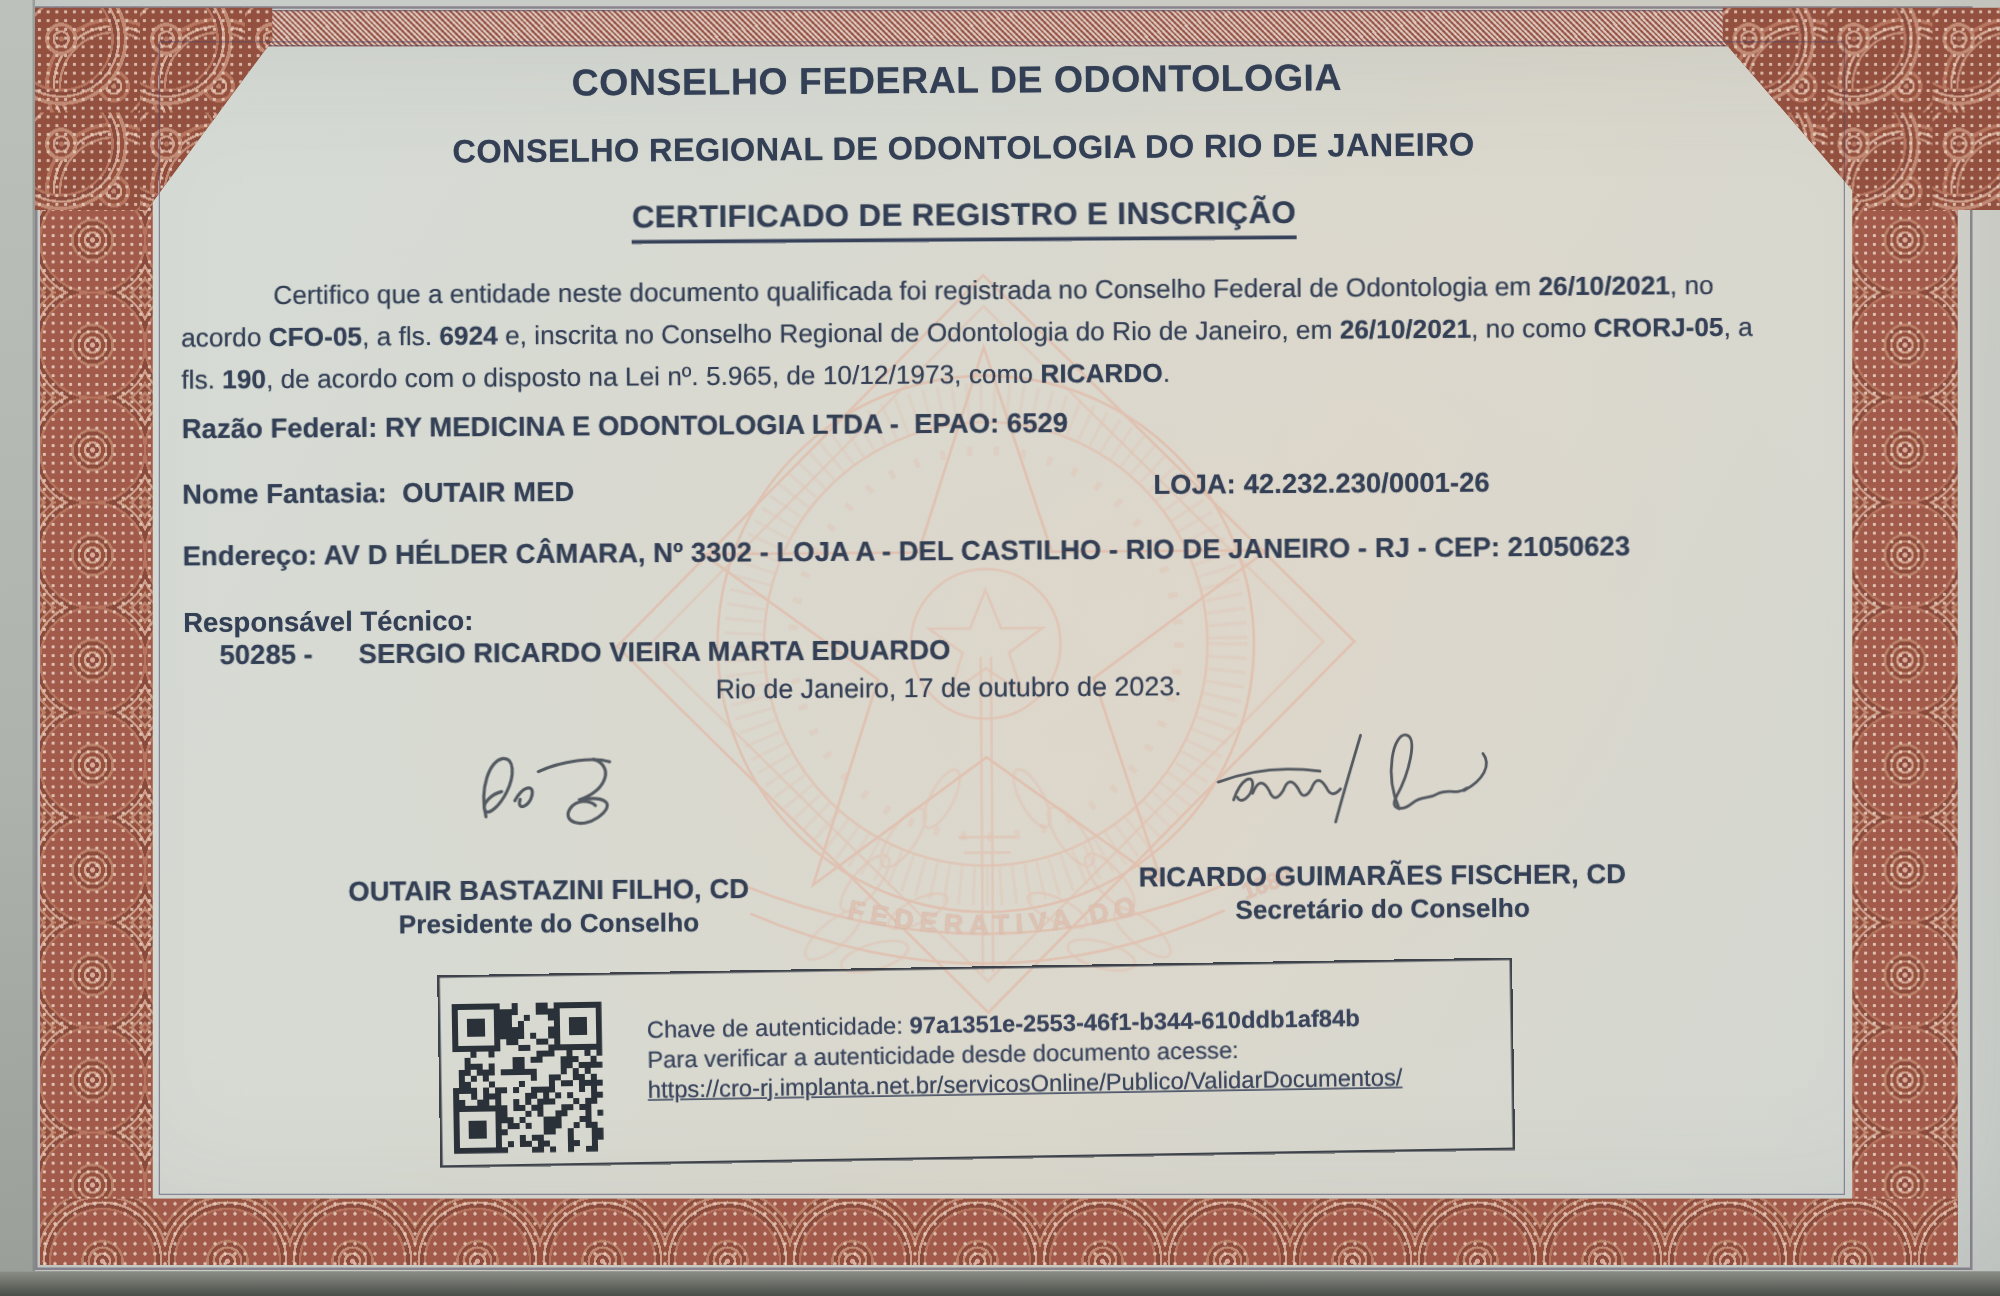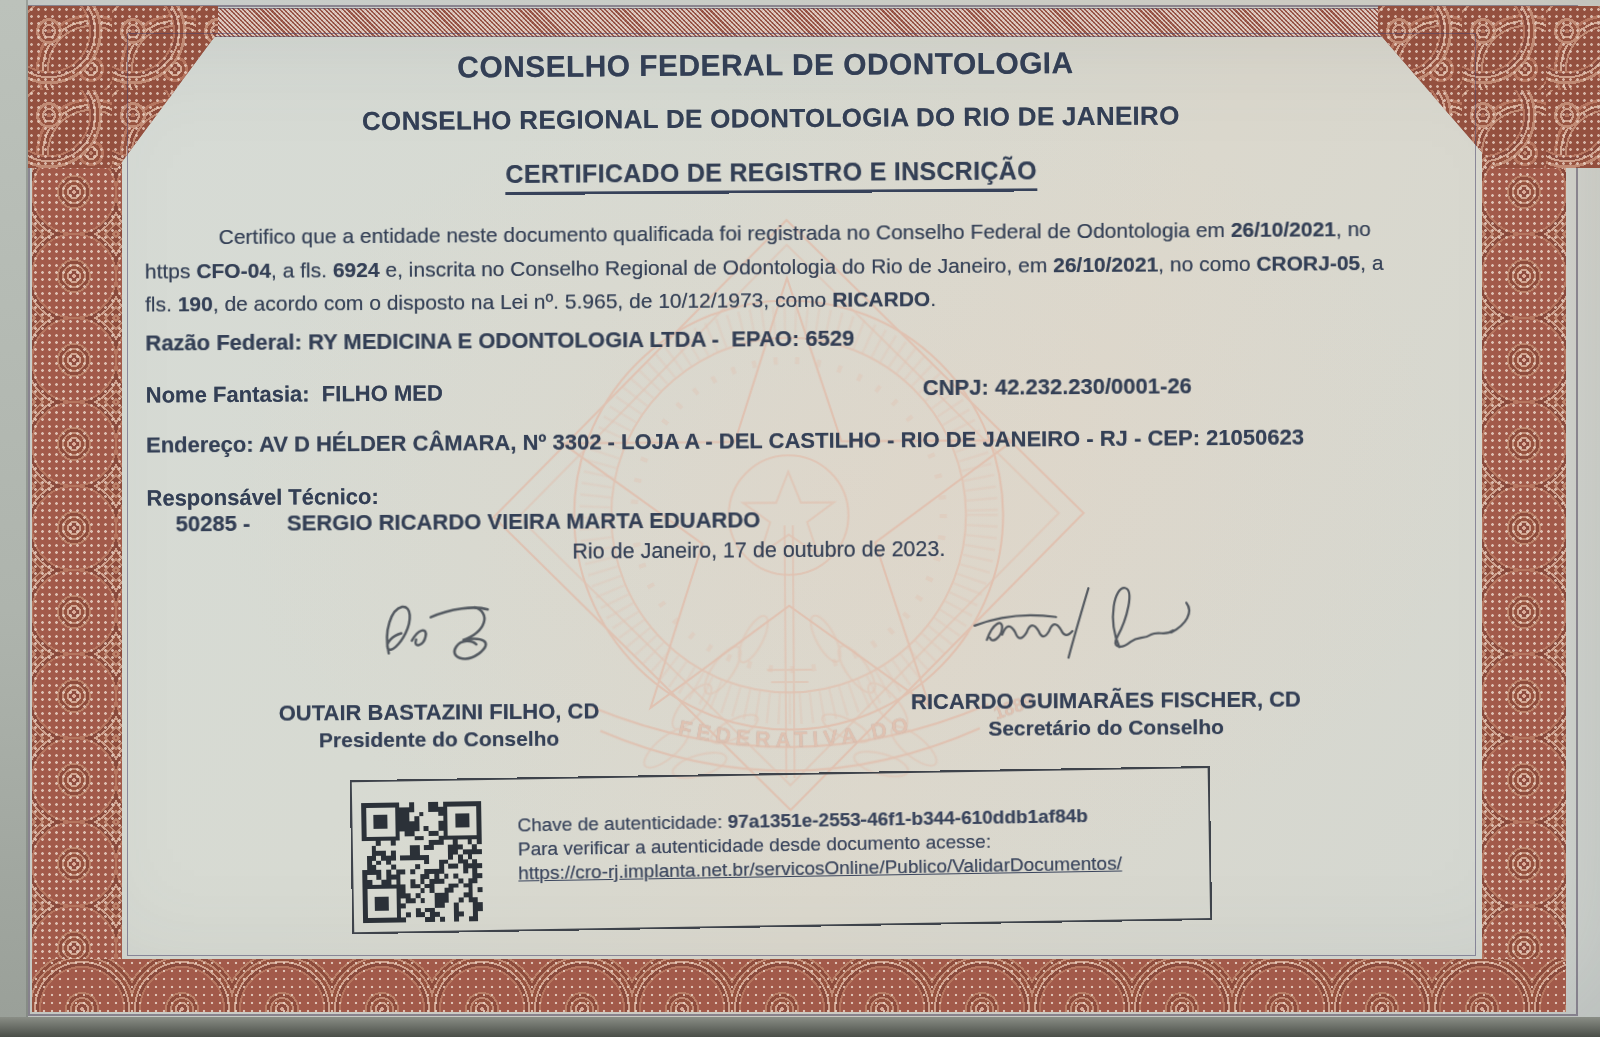--- a/index.html
+++ b/index.html
@@ -119,27 +119,27 @@
       </text>
       <text x="520" y="520" font-size="18" font-weight="bold" fill="#e3af9a" transform="rotate(-20 520 520)">1889</text>
     </svg>
 
     <div class="abs ctr t1" style="left:300px;top:48px;width:930px;">CONSELHO FEDERAL DE ODONTOLOGIA</div>
     <div class="abs ctr t2" style="left:200px;top:103px;width:1140px;">CONSELHO REGIONAL DE ODONTOLOGIA DO RIO DE JANEIRO</div>
     <div class="abs ctr t3" style="left:200px;top:158px;width:1140px;"><span>CERTIFICADO DE REGISTRO E INSCRIÇÃO</span></div>
 
     <div class="abs para" style="left:143px;top:216px;width:1320px;">
         <div class="pline"><span>Certifico que a entidade neste documento qualificada foi registrada no Conselho Federal de Odontologia em </span><span class="b">26/10/2021</span><span>, no</span></div>
-        <div class="pline"><span>https </span><span class="b">CFO-04</span><span>, a fls. </span><span class="b">6924</span><span> e, inscrita no Conselho Regional de Odontologia do Rio de Janeiro, em </span><span class="b">26/10/2021</span><span>, no como </span><span class="b">CRORJ-05</span><span>, a</span></div>
+        <div class="pline"><span>acordo </span><span class="b">CFO-05</span><span>, a fls. </span><span class="b">6924</span><span> e, inscrita no Conselho Regional de Odontologia do Rio de Janeiro, em </span><span class="b">26/10/2021</span><span>, no como </span><span class="b">CRORJ-05</span><span>, a</span></div>
         <div class="pline"><span>fls. </span><span class="b">190</span><span>, de acordo com o disposto na Lei nº. 5.965, de 10/12/1973, como </span><span class="b">RICARDO</span><span>.</span></div>
       </div>
 
     <div class="abs field" style="left:143px;top:326px;"><span>Razão Federal:</span> <span>RY MEDICINA E ODONTOLOGIA LTDA -  EPAO: 6529</span></div>
-    <div class="abs field" style="left:143px;top:378px;"><span>Nome Fantasia:</span>  <span>FILHO MED</span></div>
-    <div class="abs field" style="left:920px;top:376px;"><span>CNPJ:</span> <span>42.232.230/0001-26</span></div>
+    <div class="abs field" style="left:143px;top:378px;"><span>Nome Fantasia:</span>  <span>OUTAIR MED</span></div>
+    <div class="abs field" style="left:920px;top:376px;"><span>LOJA:</span> <span>42.232.230/0001-26</span></div>
     <div class="abs field" style="left:143px;top:428px;"><span>Endereço:</span> <span>AV D HÉLDER CÂMARA, Nº 3302 - LOJA A - DEL CASTILHO - RIO DE JANEIRO - RJ - CEP: 21050623</span></div>
     <div class="abs field" style="left:143px;top:481px;">Responsável Técnico:</div>
     <div class="abs field" style="left:172px;top:507px;">50285 -      SERGIO RICARDO VIEIRA MARTA EDUARDO</div>
 
     <div class="abs ctr date-line" style="left:140px;top:538px;width:1230px;">Rio de Janeiro, 17 de outubro de 2023.</div>
 
     <svg class="sig-img" style="left:352px;top:583px;" width="170" height="95" viewBox="0 0 160 90">
       <g fill="none" stroke="#454c55" stroke-width="2.4" stroke-linecap="round" opacity=".9">
         <path d="M30,64 C25,42 33,22 43,20 C52,19 52,33 46,45 C41,55 32,64 29,59 C27,54 34,47 42,45"></path>
         <path d="M52,52 C58,41 67,39 65,48 C63,57 53,60 56,51"></path>

